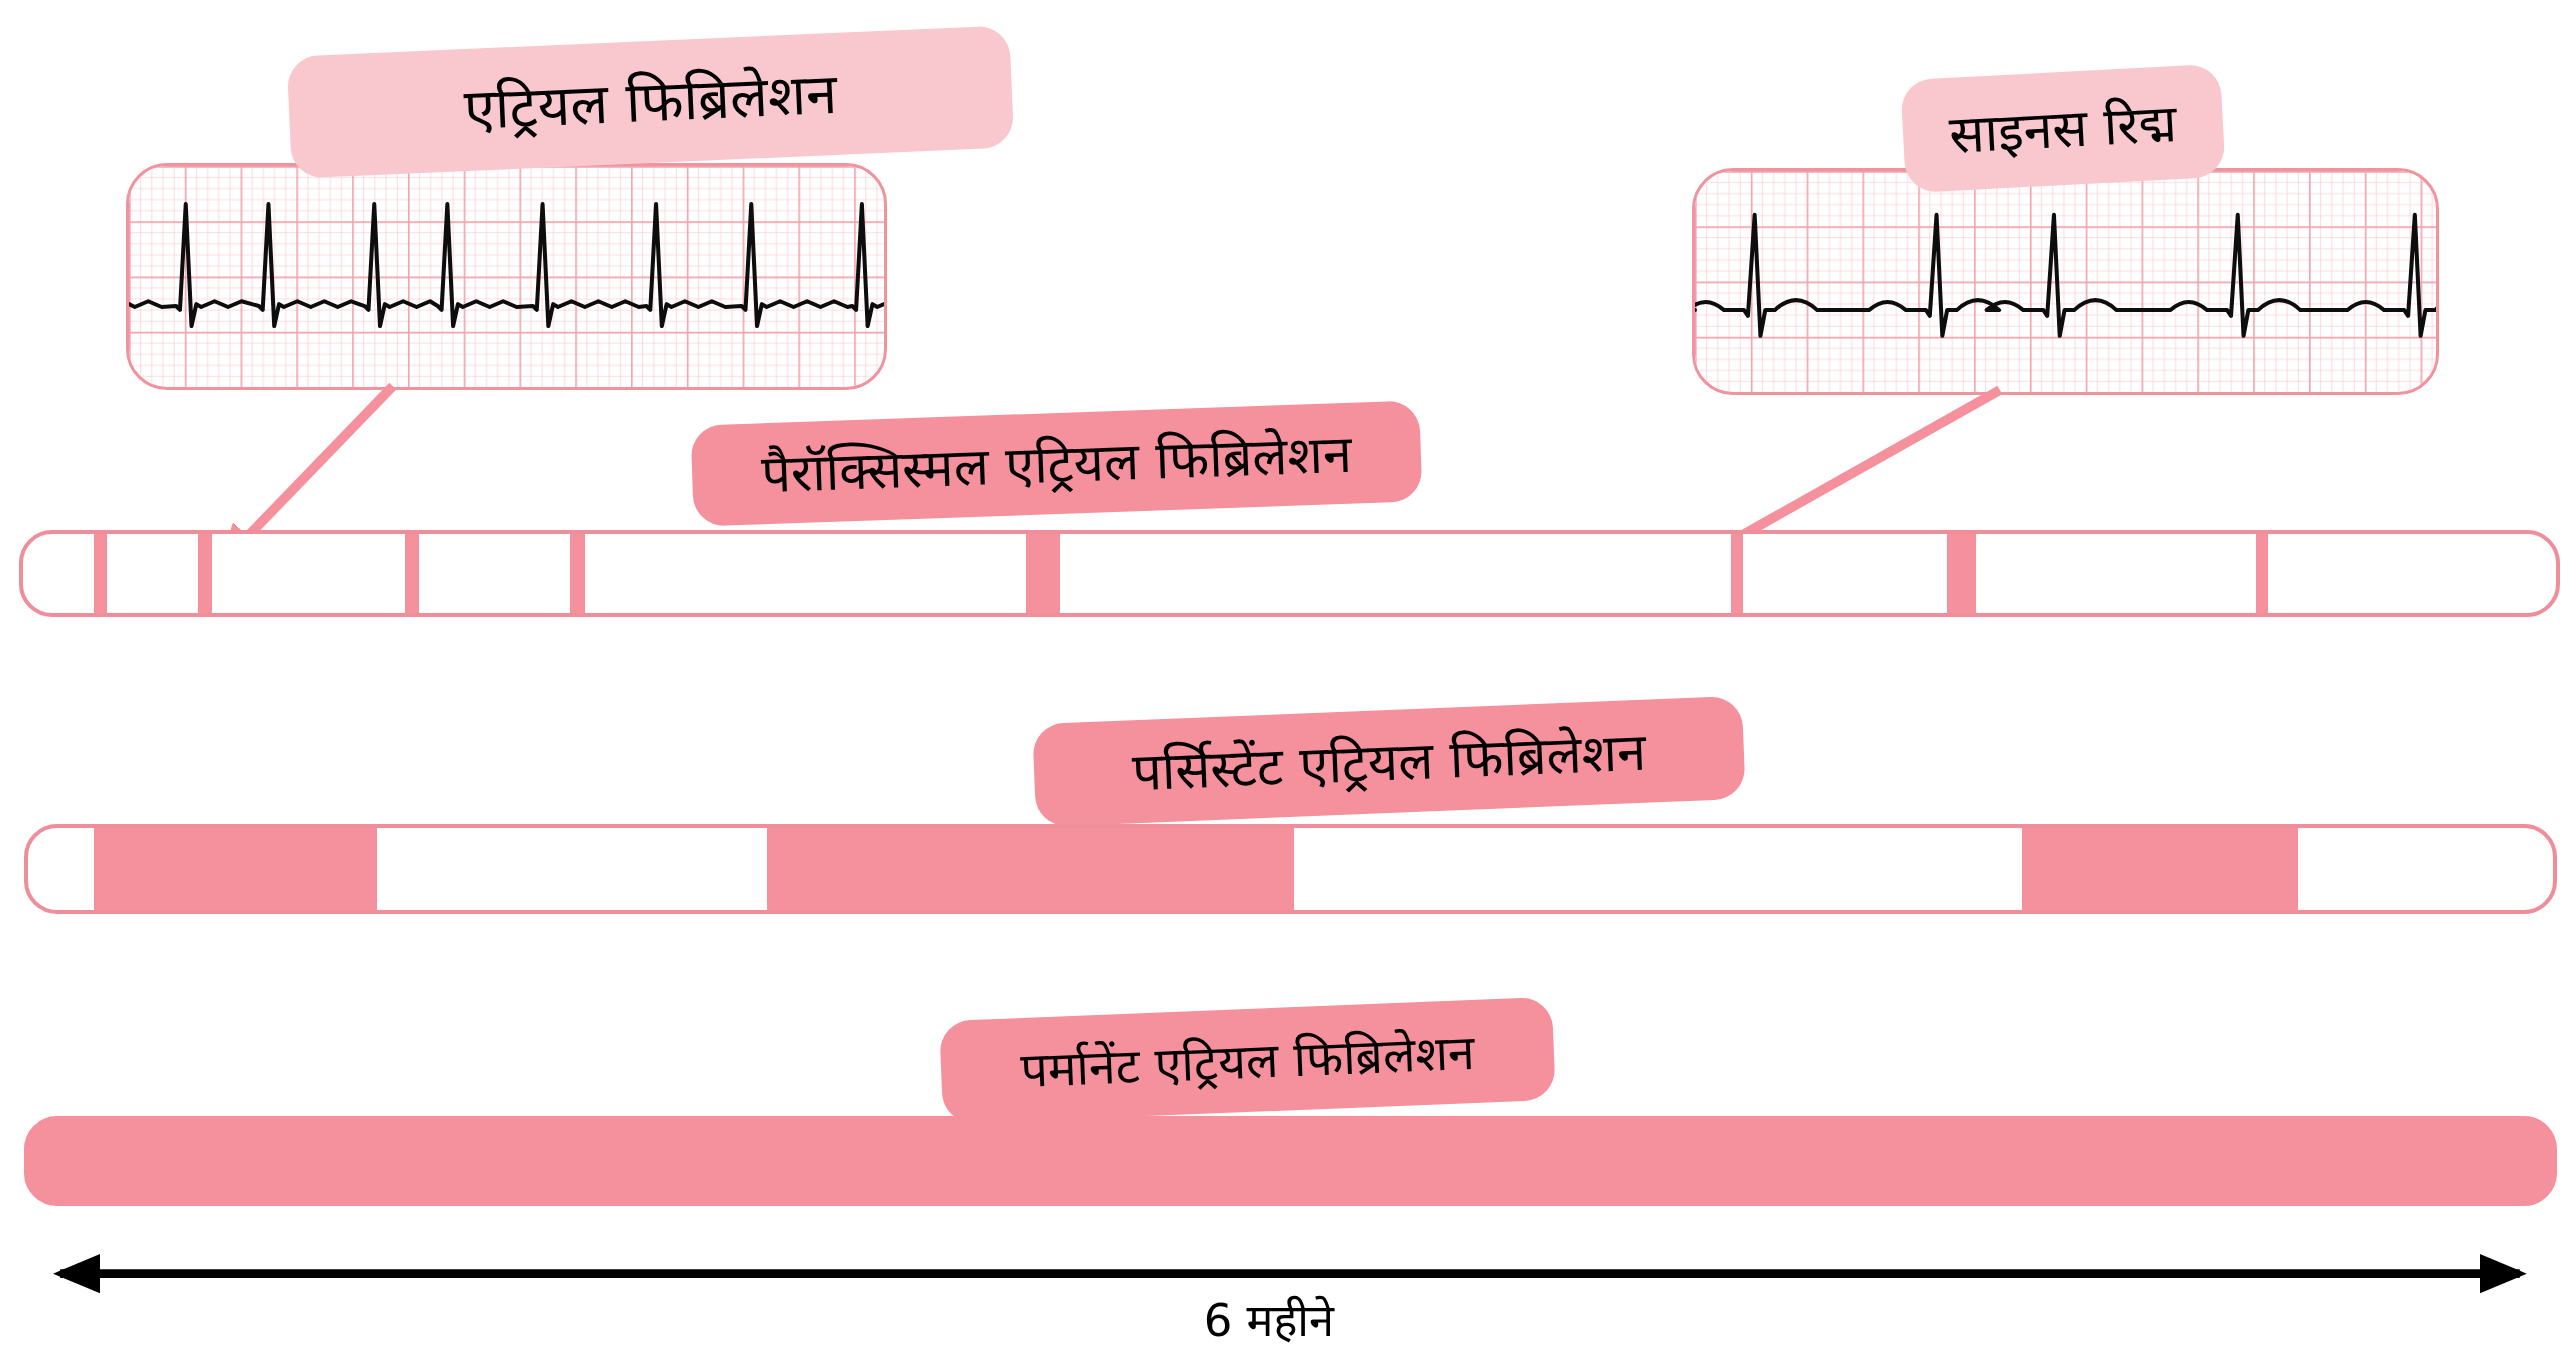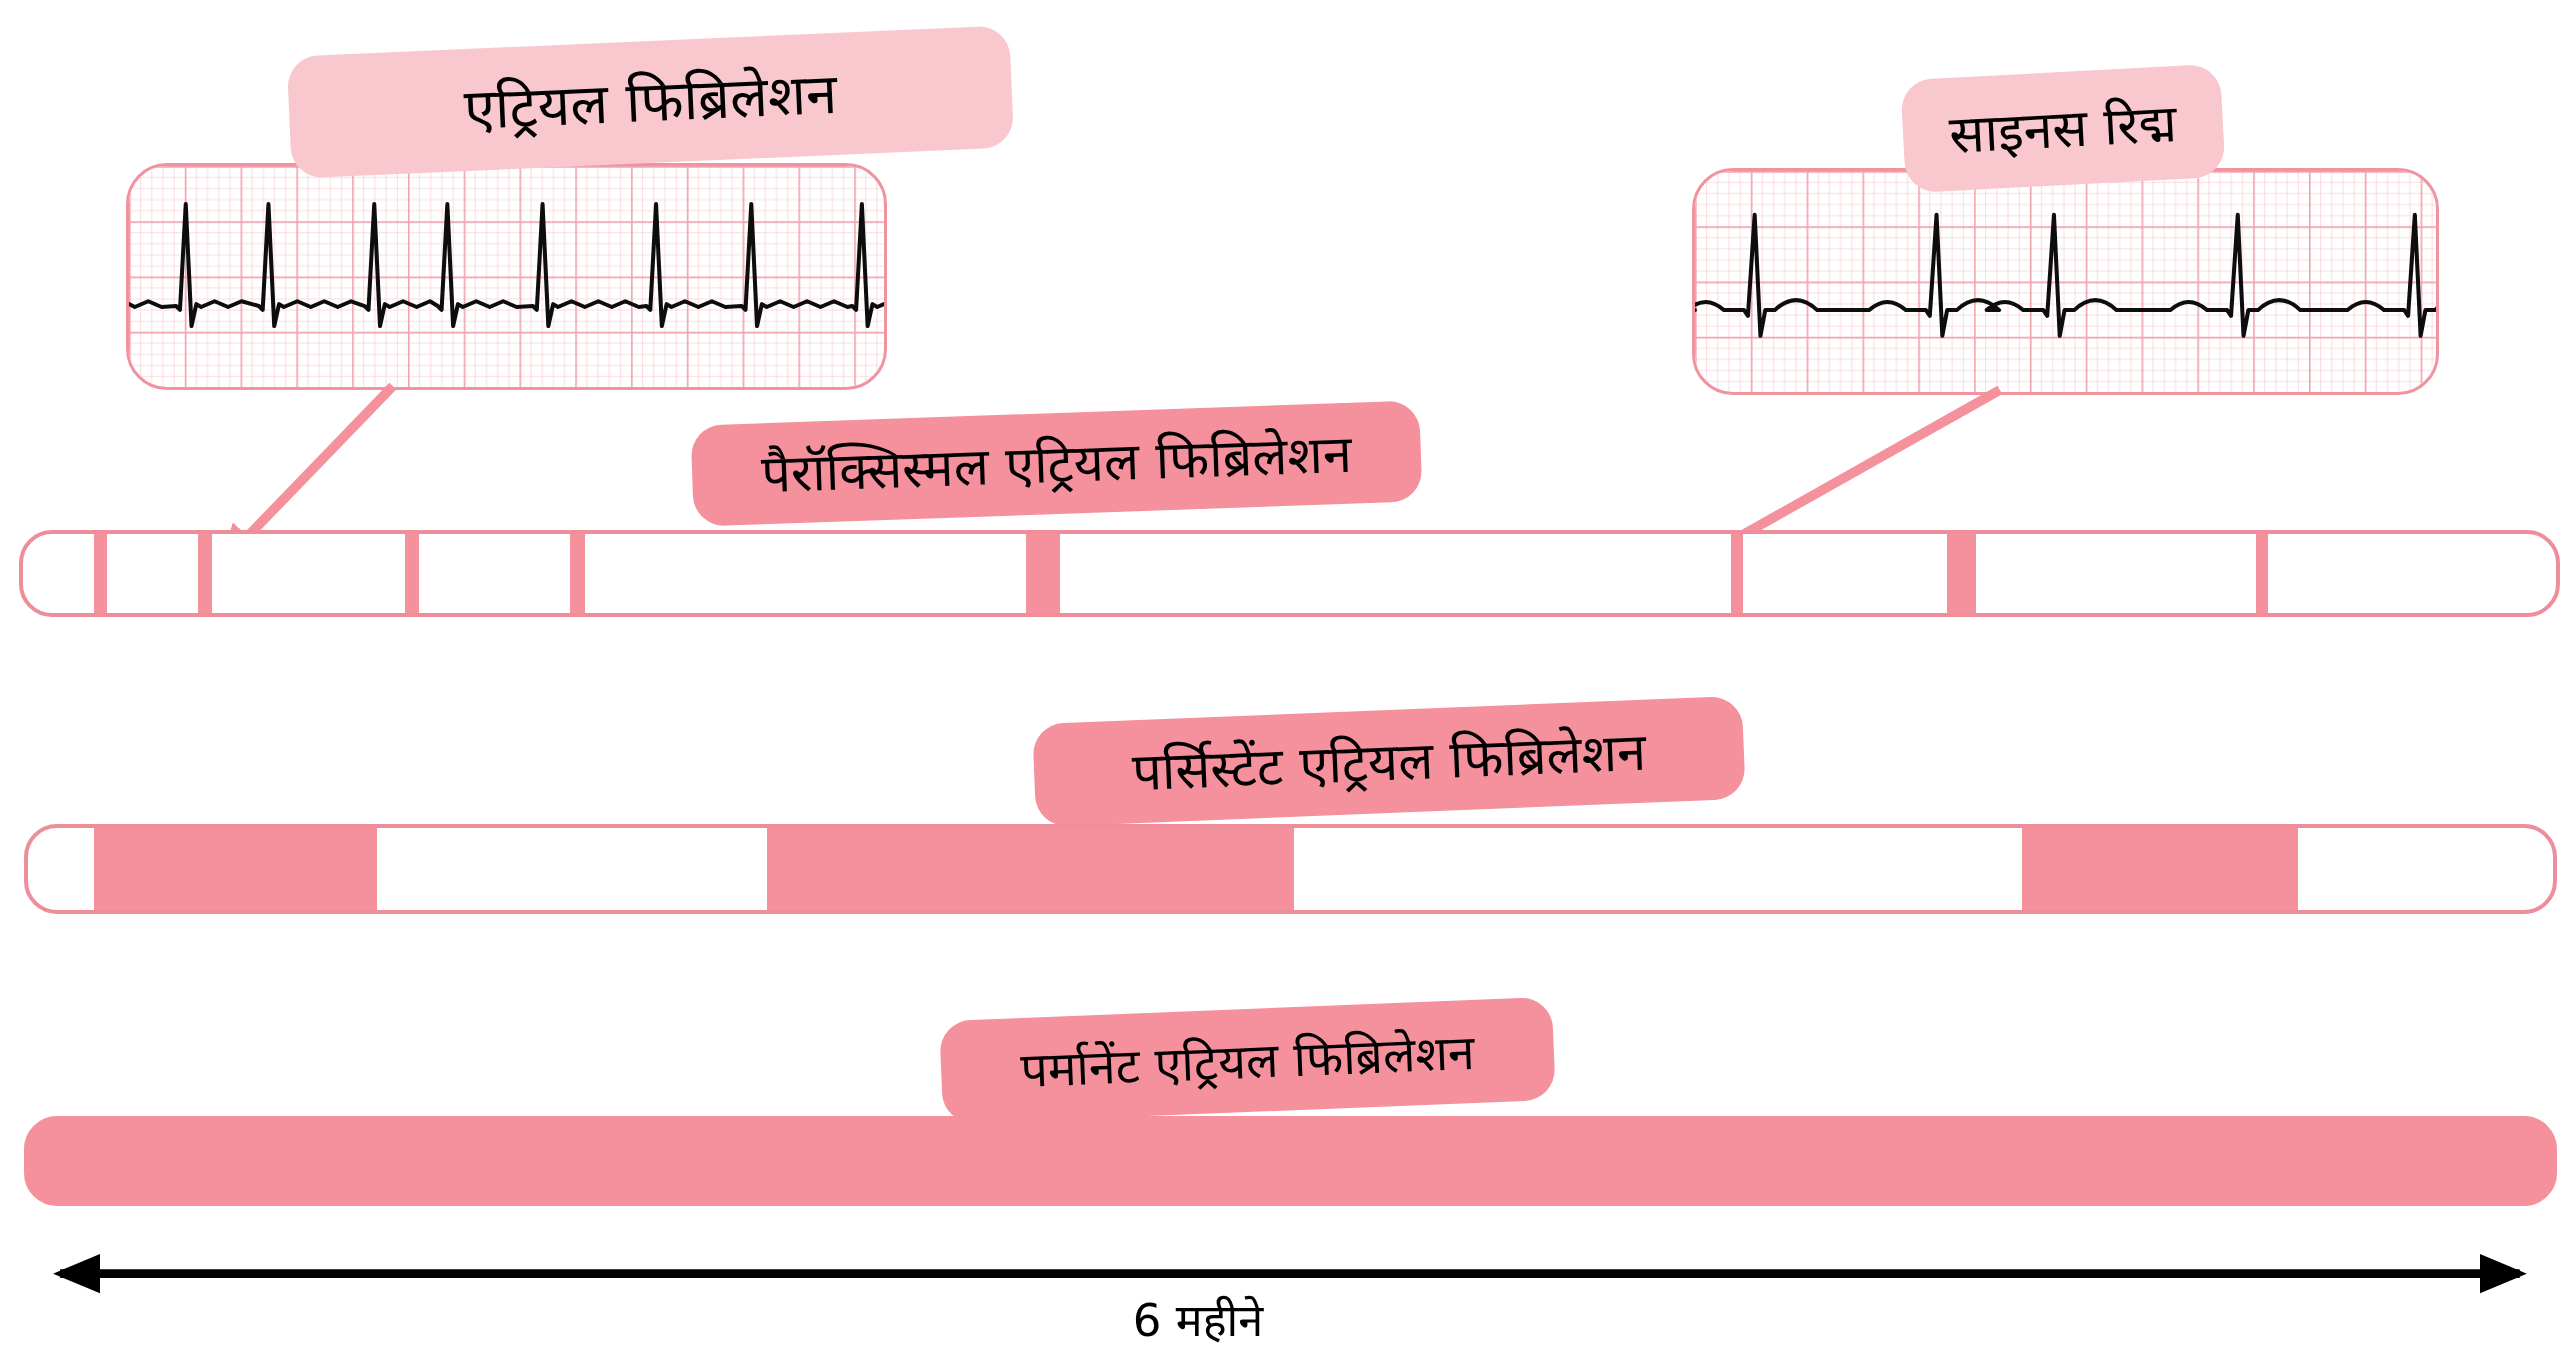--- a/index.html
+++ b/index.html
@@ -44,21 +44,21 @@
   .segment{position:absolute;top:0;bottom:0;background:var(--pink);}
 
   
   .overlay{position:absolute;left:0;top:0;width:2576px;height:1364px;pointer-events:none;}
   .connector{stroke:var(--pink);stroke-width:10;fill:none;}
   .timeline-line{stroke:var(--ink);stroke-width:9;fill:none;}
   .pink-head{fill:var(--pink);}
   .black-head{fill:var(--ink);}
 
   .axis-label{
-    position:absolute;left:1062px;top:1292px;width:272px;text-align:center;
+    position:absolute;left:1062px;top:1292px;width:272px;text-align:right;
     font-size:45px;line-height:1.3;white-space:nowrap;
   }
 </style>
 </head>
 <body>
 
 <div class="canvas">
 
   <div class="ecg-strip af">
     <svg preserveAspectRatio="none" viewBox="0 0 785 232">

